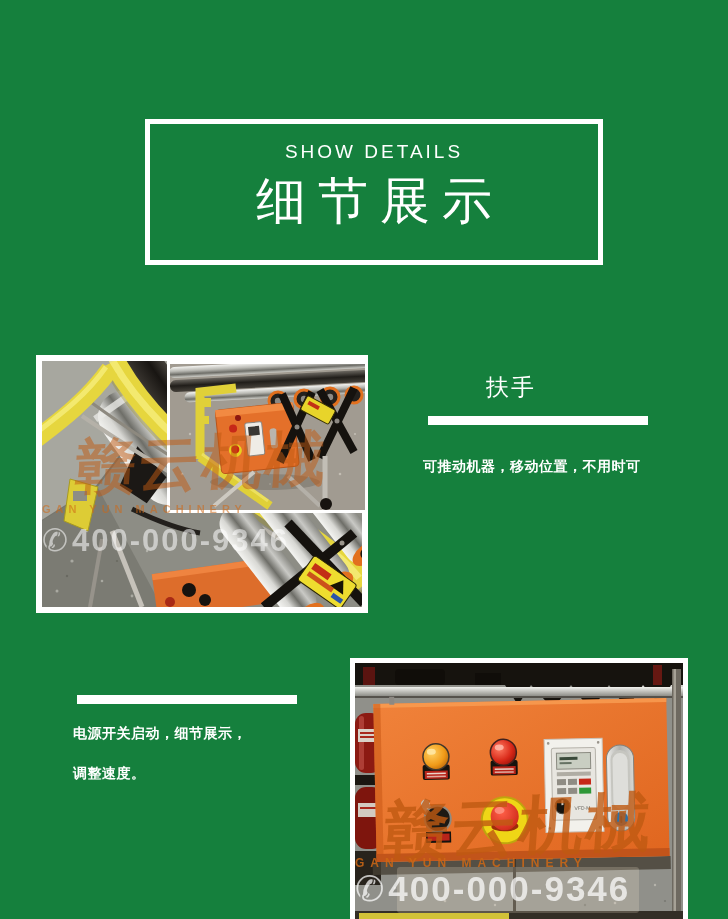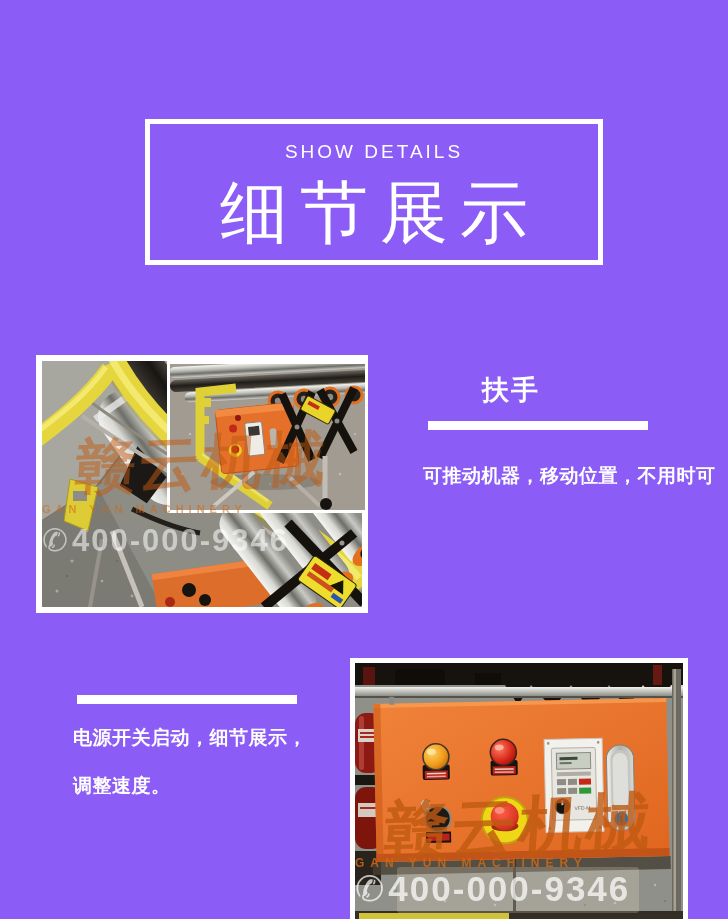--- a/index.html
+++ b/index.html
@@ -1,26 +1,26 @@
 <!DOCTYPE html>
 <html><head>
 <meta charset="utf-8">
 <style>
   html,body { margin:0; padding:0; background:#000; }
   .page {
-    position:relative; width:728px; height:919px; background:#8b5cf6;
+    position:relative; width:728px; height:919px; background:#15803d;
     overflow:hidden; font-family:"Liberation Sans","DejaVu Sans",sans-serif;
   }
   
   .header-box {
     position:absolute; left:145px; top:119px; width:458px; height:146px;
     border:5px solid #fff; box-sizing:border-box; text-align:center; color:#fff;
   }
   .header-sub { margin-top:17px; font-size:19px; letter-spacing:3px; font-weight:400; }
-  .header-title { margin-top:5px; font-size:68px; letter-spacing:12px; text-indent:12px; font-weight:400; }
+  .header-title { margin-top:5px; font-size:50px; letter-spacing:12px; text-indent:12px; font-weight:400; }
 
   
   .photo {
     position:absolute; background:#8f8f87; border:6px solid #fff; box-sizing:border-box;
   }
   .photo svg { display:block; width:100%; height:100%; }
   .photo-handrail { left:36px; top:355px; width:332px; height:258px; }
   .photo-controlbox { left:350px; top:658px; width:338px; height:268px; border-width:5px; }
   .inset {
     position:absolute; top:0; right:-6px; width:201px; height:152px;
@@ -47,23 +47,23 @@
   .wm-phone {
     position:absolute; left:0; width:100%; text-align:left; font-weight:bold;
     color:rgba(255,255,255,.55); letter-spacing:2px;
   }
   .photo-handrail .wm-phone { top:161px; font-size:31px; }
   .photo-controlbox .wm-phone { top:206px; font-size:35px; color:rgba(255,255,255,.72); }
   .wm-phone .ph-icon { font-weight:400; margin-right:2px; }
 
   
   .section { position:absolute; color:#fff; }
-  .section h2 { margin:0; font-size:27px; font-weight:bold; letter-spacing:2px; }
+  .section h2 { margin:0; font-size:23px; font-weight:normal; letter-spacing:2px; }
   .section .bar { height:9px; background:#fff; }
-  .section p { margin:0; font-size:19px; font-weight:600; letter-spacing:.5px; }
+  .section p { margin:0; font-size:14px; font-weight:600; letter-spacing:.5px; }
 
   #section-handrail { left:420px; top:372px; width:300px; }
   #section-handrail h2 { width:182px; text-align:center; }
   #section-handrail .bar { margin:13px 0 0 8px; width:220px; }
   #section-handrail .l1 { margin:33px 0 0 3px; }
   #section-handrail .l2 { margin:23px 0 0 3px; }
 
   #section-controlbox { left:73px; top:682px; width:250px; }
   #section-controlbox h2 { width:220px; text-align:center; margin-left:14px; }
   #section-controlbox .bar { margin:13px 0 0 4px; width:220px; }

